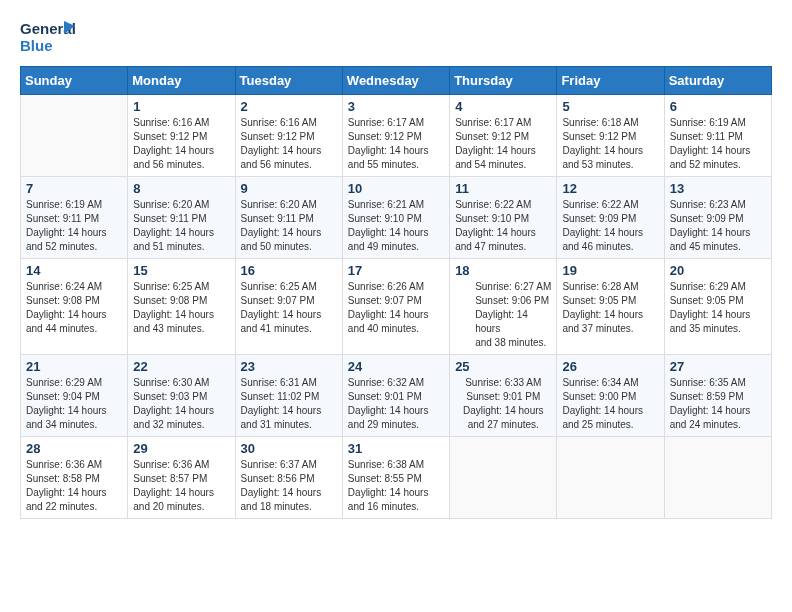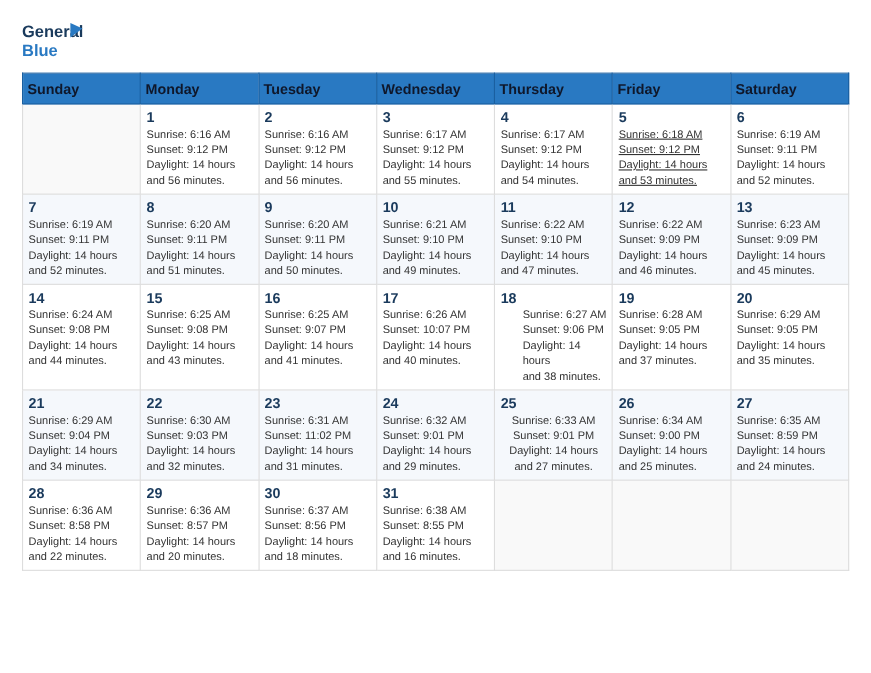--- a/index.html
+++ b/index.html
@@ -35,21 +35,21 @@
       color: #333;
       margin-top: 2px;
     }
     .calendar {
       width: 100%;
       border-collapse: collapse;
       border: 1px solid #ccc;
     }
     .calendar th {
       background: #2979c2;
-      color: #0f172a;
+      color: #ffffff;
       font-size: 13px;
       font-weight: bold;
       padding: 6px 4px;
       text-align: left;
       border: 1px solid #1a5fa0;
     }
     .calendar td {
       vertical-align: top;
       border: 1px solid #ddd;
       padding: 4px 5px;
@@ -136,21 +136,21 @@
         </td>
         <td>
           <span class="day-number">4</span>
           <div class="day-info" style="white-space: pre-line;">Sunrise: 6:17 AM
 Sunset: 9:12 PM
 Daylight: 14 hours
 and 54 minutes.</div>
         </td>
         <td>
           <span class="day-number">5</span>
-          <div class="day-info" style="white-space: pre-line; text-decoration: underline;">Sunrise: 6:18 AM
+          <div class="day-info" style="white-space: pre-line;">Sunrise: 6:18 AM
 Sunset: 9:12 PM
 Daylight: 14 hours
 and 53 minutes.</div>
         </td>
         <td>
           <span class="day-number">6</span>
           <div class="day-info" style="white-space: pre-line;">Sunrise: 6:19 AM
 Sunset: 9:11 PM
 Daylight: 14 hours
 and 52 minutes.</div>
@@ -225,21 +225,21 @@
         <td>
           <span class="day-number">16</span>
           <div class="day-info" style="white-space: pre-line;">Sunrise: 6:25 AM
 Sunset: 9:07 PM
 Daylight: 14 hours
 and 41 minutes.</div>
         </td>
         <td>
           <span class="day-number">17</span>
           <div class="day-info" style="white-space: pre-line;">Sunrise: 6:26 AM
-Sunset: 10:07 PM
+Sunset: 9:07 PM
 Daylight: 14 hours
 and 40 minutes.</div>
         </td>
         <td>
           <span class="day-number">18</span>
           <div class="day-info" style="white-space: pre-line; margin-left: 20px;">Sunrise: 6:27 AM
 Sunset: 9:06 PM
 Daylight: 14 hours
 and 38 minutes.</div>
         </td>

